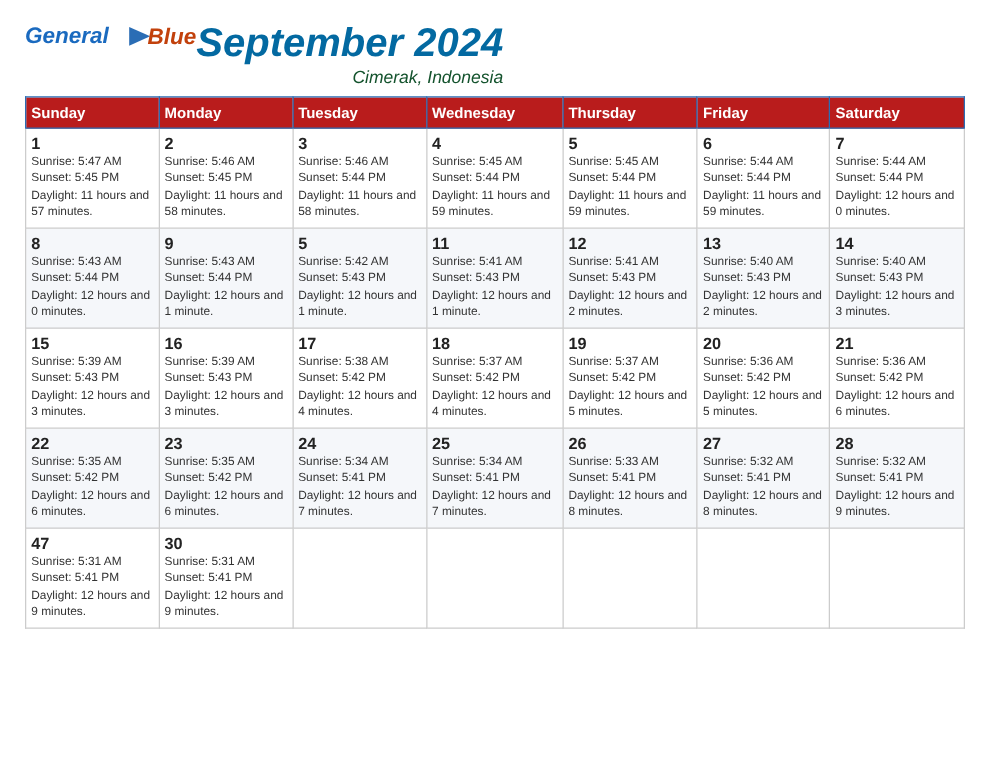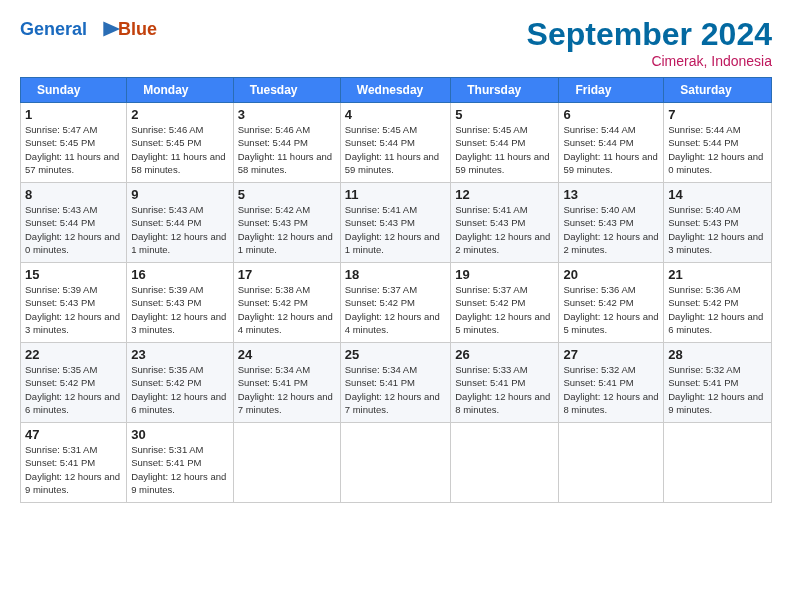--- a/index.html
+++ b/index.html
@@ -11,54 +11,55 @@
       overflow: hidden;
     }
     .page {
       width: 792px;
       height: 612px;
       background: #fff;
       padding: 16px 20px 10px 20px;
     }
     .header {
       display: flex;
-      justify-content: space-between;
+      justify-content: flex-start;
       align-items: flex-start;
       margin-bottom: 8px;
+      font-style: italic;
     }
     .logo {
       display: flex;
       align-items: center;
     }
     .logo-icon {
       width: 28px;
       height: 28px;
       margin-left: 2px;
     }
     .title-block {
       text-align: right;
     }
     .month-title {
       font-size: 32px;
       font-weight: bold;
       color: #0369a1;
     }
     .location {
       font-size: 14px;
-      color: #be185d;
+      color: #14532d;
     }
     .calendar {
       width: 100%;
       border-collapse: collapse;
       font-size: 10px;
     }
     .calendar thead tr th {
-      background: #3b82f6;
+      background: #b91c1c;
       color: #fff;
-      padding: 5px 16px;
+      padding: 5px 4px;
       font-size: 12px;
       font-weight: bold;
       text-align: left;
       border: 1px solid #2a6db5;
     }
     .calendar tbody tr td {
       vertical-align: top;
       border: 1px solid #ccc;
       padding: 4px 4px 4px 4px;
       width: 113px;

